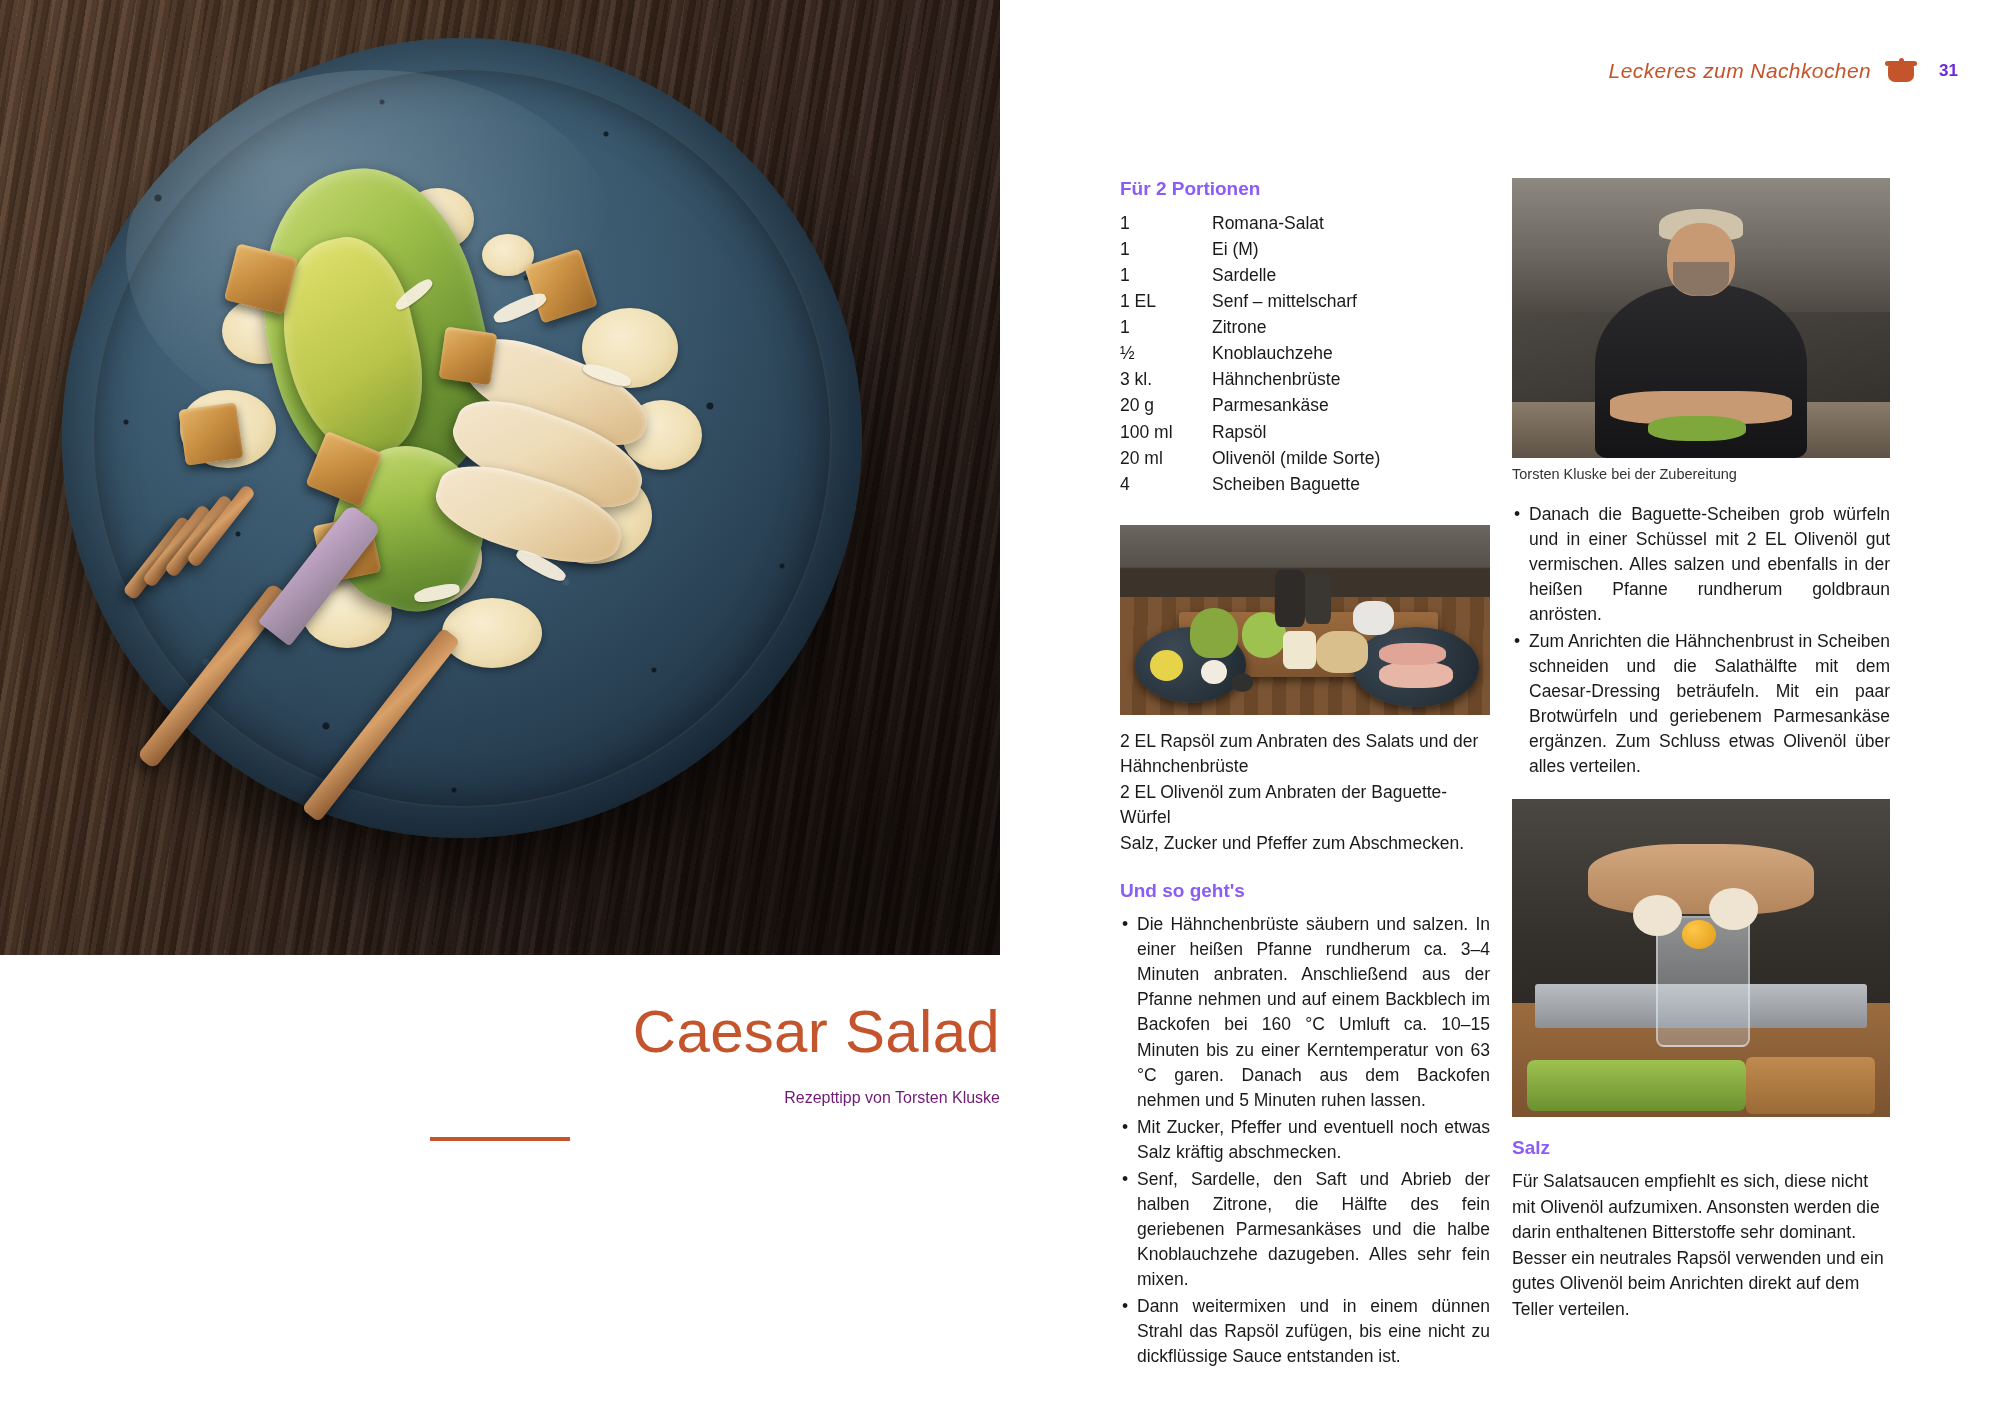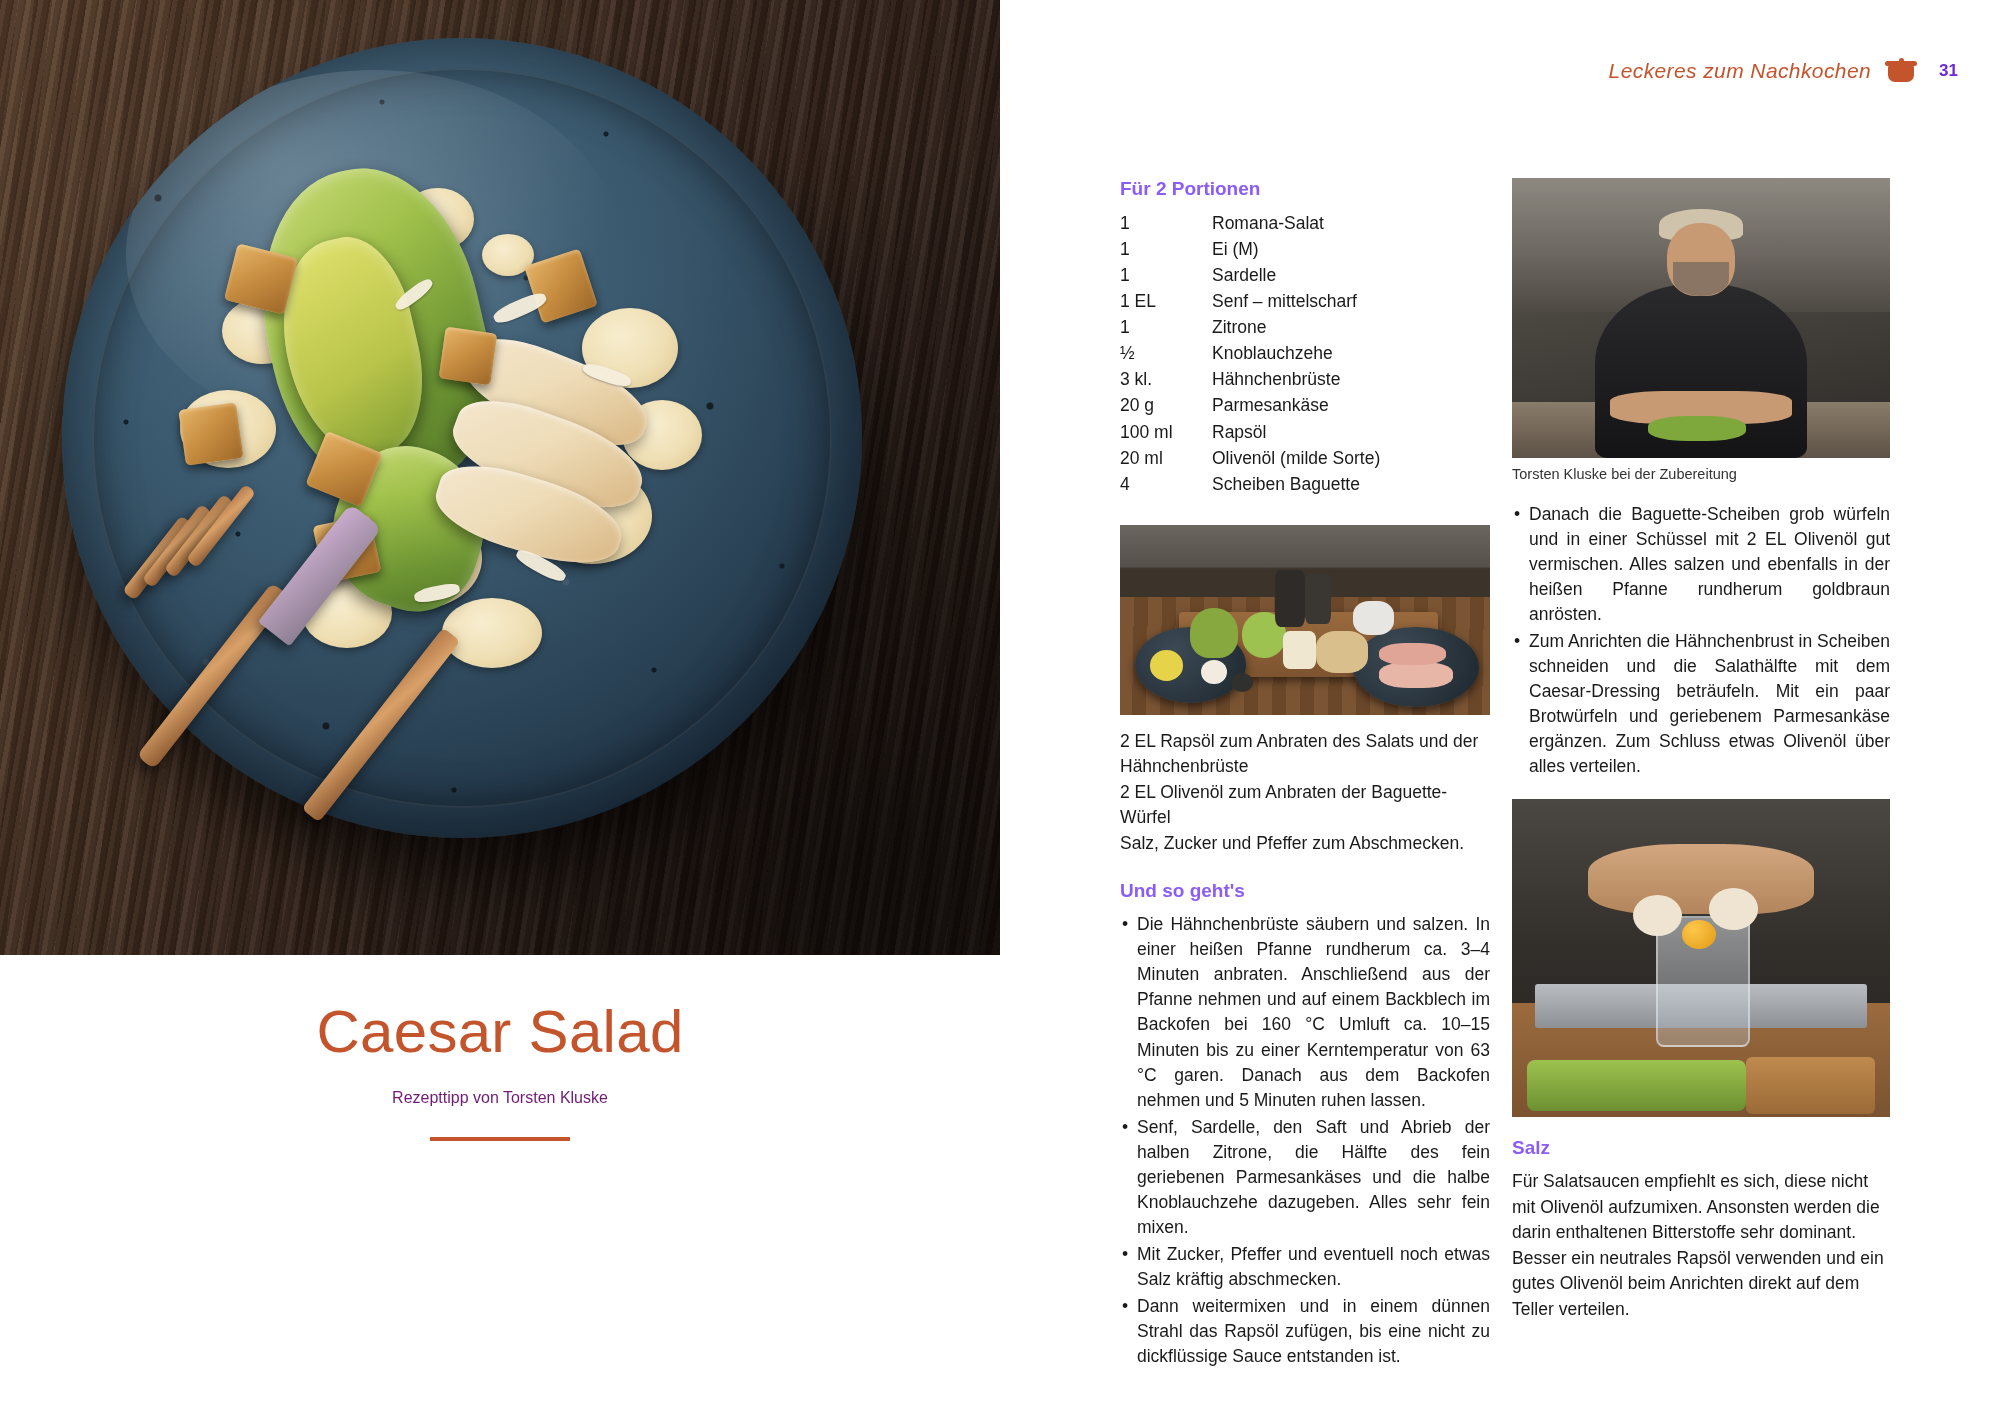--- a/index.html
+++ b/index.html
@@ -132,21 +132,21 @@
   .cutlery {
     position: absolute;
     background: linear-gradient(100deg, #b57a4a 0%, #d9a169 40%, #8d5a32 100%);
     box-shadow: 0 6px 14px rgba(0,0,0,0.55);
   }
 
   .title-block {
     position: absolute;
     left: 0; top: 1000px;
     width: 1000px;
-    text-align: center;
+    text-align: right;
   }
   .title-1 {
     font-size: 60px;
     color: #c4542c;
     letter-spacing: .3px;
     line-height: 1.05;
     font-weight: 400;
   }
   .title-2 {
     font-size: 80px;
@@ -549,22 +549,22 @@
     <div class="body-text" style="margin-top:14px;">
       <p>2 EL Rapsöl zum Anbraten des Salats und der Hähnchenbrüste</p>
       <p>2 EL Olivenöl zum Anbraten der Baguette-Würfel</p>
       <p>Salz, Zucker und Pfeffer zum Abschmecken.</p>
     </div>
 
     <div class="h-red" style="margin-top:24px;">Und so geht's</div>
 
     <ul class="steps">
       <li>Die Hähnchenbrüste säubern und salzen. In einer heißen Pfanne rundherum ca. 3–4 Minuten anbraten. Anschließend aus der Pfanne nehmen und auf einem Backblech im Backofen bei 160 °C Umluft ca. 10–15 Minuten bis zu einer Kerntemperatur von 63 °C garen. Danach aus dem Backofen nehmen und 5 Minuten ruhen lassen.</li>
+      <li>Mit Zucker, Pfeffer und eventuell noch etwas Salz kräftig abschmecken.</li>
       <li>Senf, Sardelle, den Saft und Abrieb der halben Zitrone, die Hälfte des fein geriebenen Parmesankäses und die halbe Knoblauchzehe dazugeben. Alles sehr fein mixen.</li>
-      <li>Mit Zucker, Pfeffer und eventuell noch etwas Salz kräftig abschmecken.</li>
       <li>Dann weitermixen und in einem dünnen Strahl das Rapsöl zufügen, bis eine nicht zu dickflüssige Sauce entstanden ist.</li>
 
     </ul>
   </div>
 
   <div class="col-right">
 
     <div class="photo photo-portrait">
       <div class="port-bg"></div>
       <div class="port-kitchen"></div>

